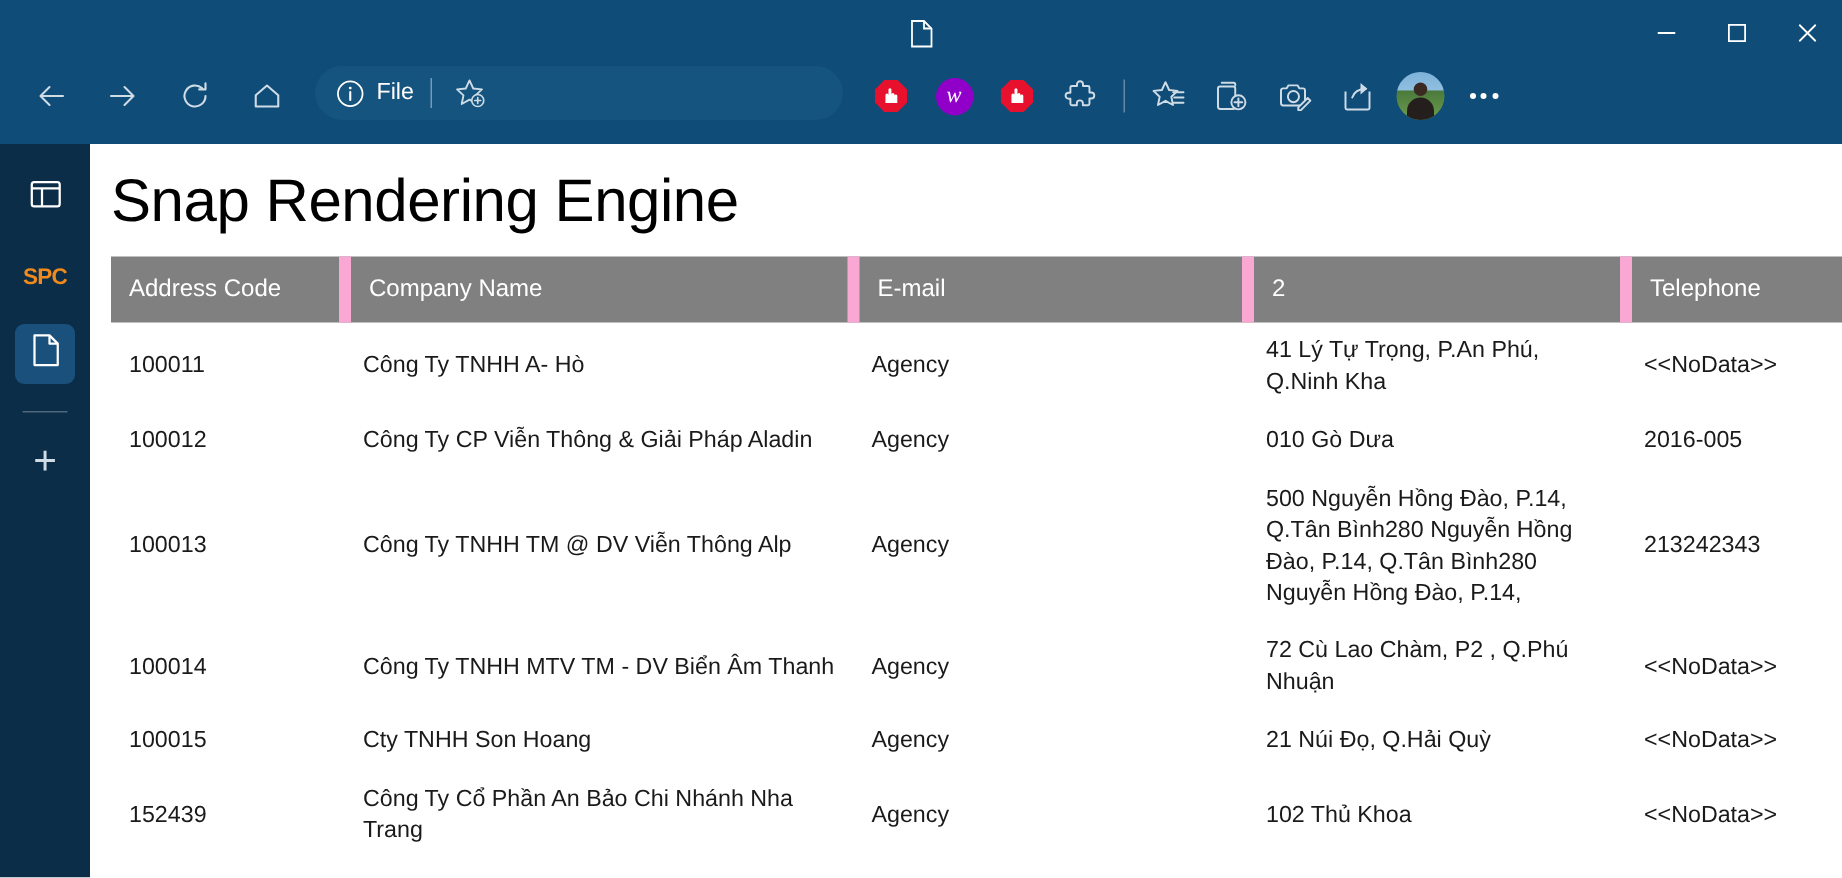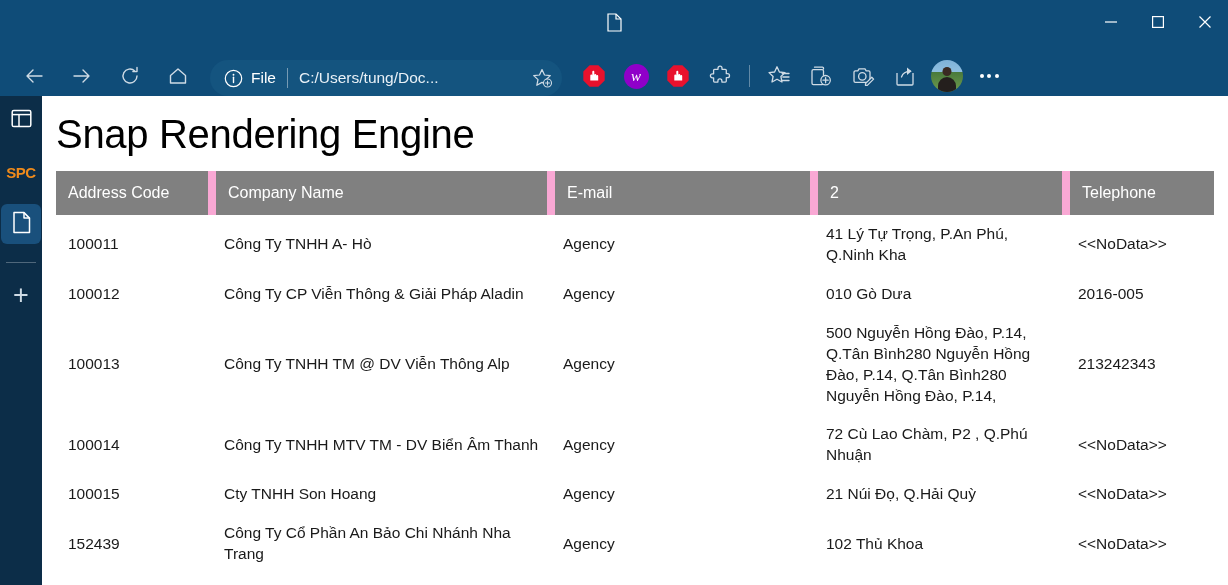--- a/index.html
+++ b/index.html
@@ -32,21 +32,21 @@
   }
   .win-btn {
     width: 47px; display: flex; align-items: center; justify-content: center;
     color: #ffffff;
   }
   .win-min, .win-max, .win-close { display:block; }
 
   
   .toolbar {
     height: 52px; background: #0f4c78;
-    display: flex; align-items: flex-end; padding: 0 10px;
+    display: flex; align-items: flex-start; padding: 0 10px;
   }
   .tb-icon {
     width: 40px; height: 40px; border-radius: 4px;
     display: flex; align-items: center; justify-content: center;
     color: #dfe8f0; flex: none;
   }
   .tb-nav { margin: 0 4px; }
 
   
   .omnibox {
@@ -90,23 +90,23 @@
   .avatar .body {
     position: absolute; left: 50%; bottom: 0; transform: translateX(-50%);
     width: 18px; height: 15px; border-radius: 9px 9px 0 0; background: #241f1d;
   }
   .dots { display: flex; gap: 3.5px; }
   .dots i { width: 4px; height: 4px; border-radius: 50%; background: #ffffff; display:block; }
 
   
   .body-row { display: flex; height: calc(585px - 96px); }
   .sidebar {
-    width: 42px; background: #0c2d48; flex: none;
+    width: 60px; background: #0c2d48; flex: none;
     display: flex; flex-direction: column; align-items: center;
-    padding-top: 4px;
+    padding-top: 16px;
   }
   .side-item {
     width: 40px; height: 40px; border-radius: 6px; margin-bottom: 12px;
     display: flex; align-items: center; justify-content: center;
     color: #ffffff;
   }
   .side-item.active { background: #19507c; }
   .side-spc {
     color: #ef8a1b; font-weight: bold; font-size: 15px;
     letter-spacing: -0.5px; font-family: "Liberation Sans", sans-serif;
@@ -204,21 +204,20 @@
     <div class="omnibox">
       <span class="omni-info">
         <svg width="19" height="19" viewBox="0 0 19 19">
           <circle cx="9.5" cy="9.5" r="8.2" fill="none" stroke="#ffffff" stroke-width="1.2"></circle>
           <path d="M9.5 8.3 V13.6" stroke="#ffffff" stroke-width="1.4" stroke-linecap="round"></path>
           <circle cx="9.5" cy="5.7" r="0.95" fill="#ffffff"></circle>
         </svg>
       </span>
       <span class="omni-scheme">File</span>
       <span class="omni-sep"></span>
-      <span class="omni-url">C:/Users/tung/Doc...</span>
       <span class="omni-star">
         <svg width="22" height="22" viewBox="0 0 22 22">
           <path d="M11 2.6 L13.5 8 L19.3 8.6 L15 12.6 L16.2 18.3 L11 15.4 L5.8 18.3 L7 12.6 L2.7 8.6 L8.5 8 Z" fill="none" stroke="#cfdbe5" stroke-width="1.25" stroke-linejoin="round"></path>
           <circle cx="16.5" cy="16" r="4" fill="#14547f" stroke="#cfdbe5" stroke-width="1.1"></circle>
           <path d="M16.5 14 V18 M14.5 16 H18.5" stroke="#cfdbe5" stroke-width="1.1" stroke-linecap="round"></path>
         </svg>
       </span>
     </div>
 
     <div class="ext-group">

